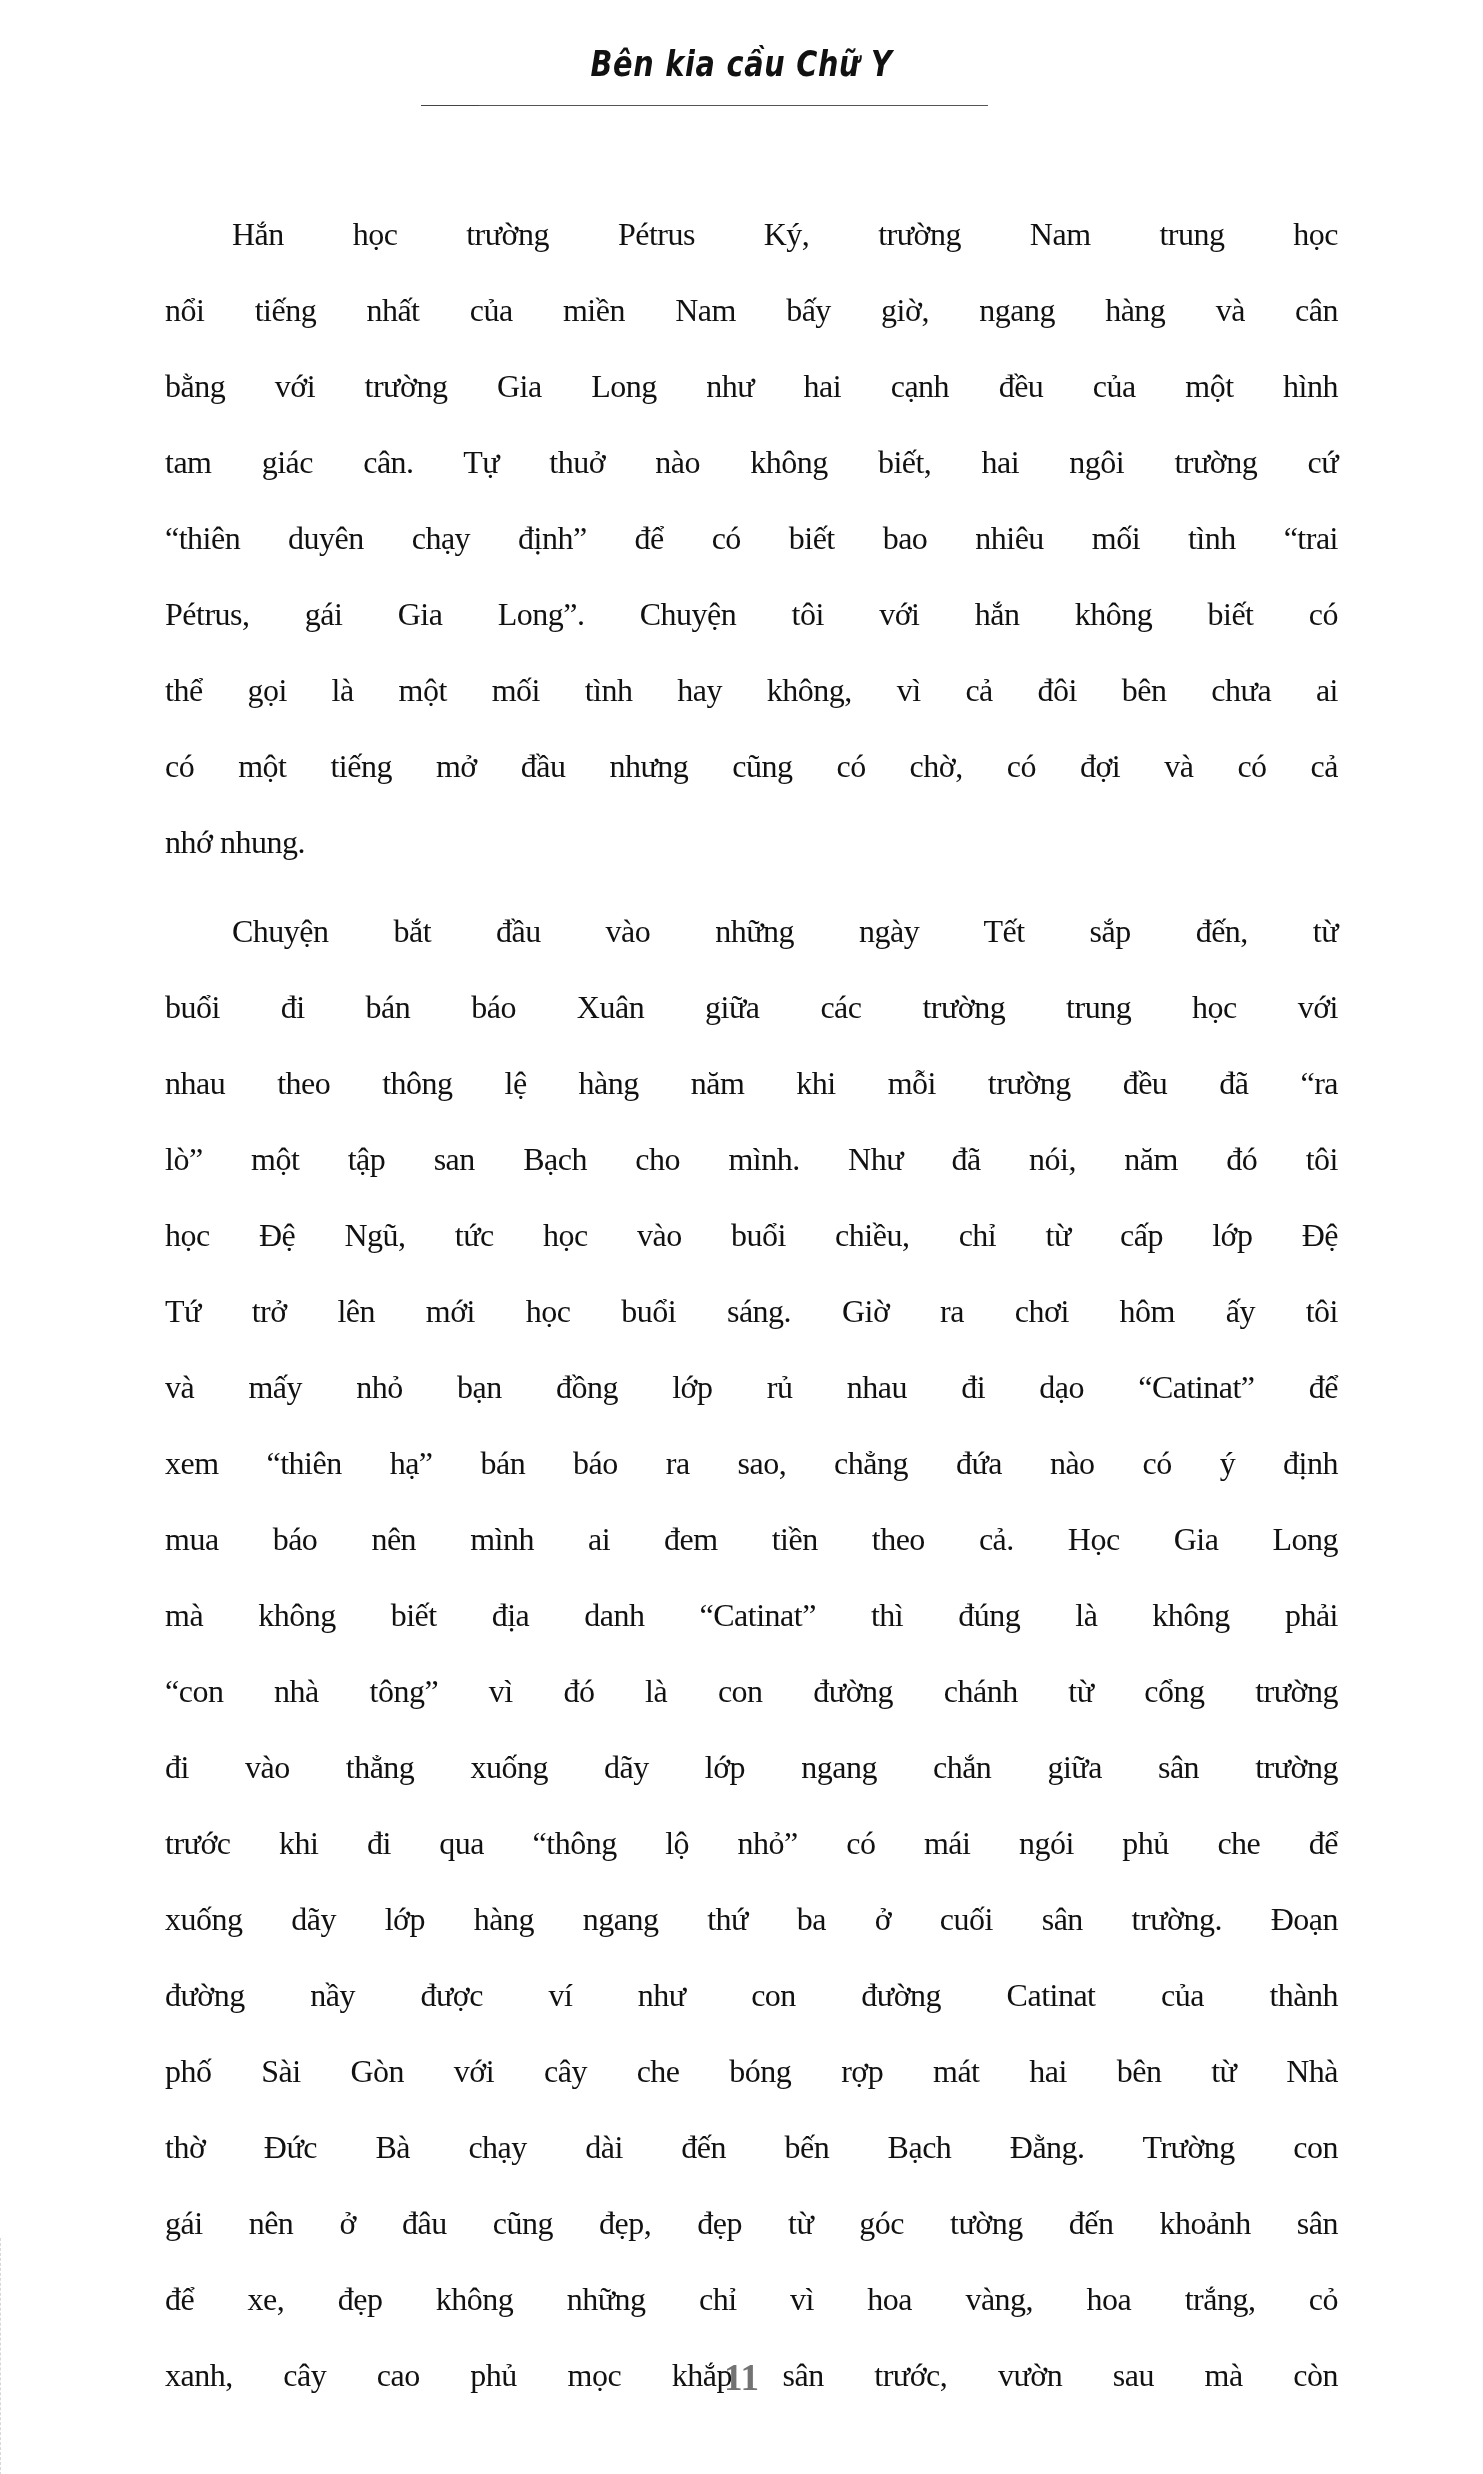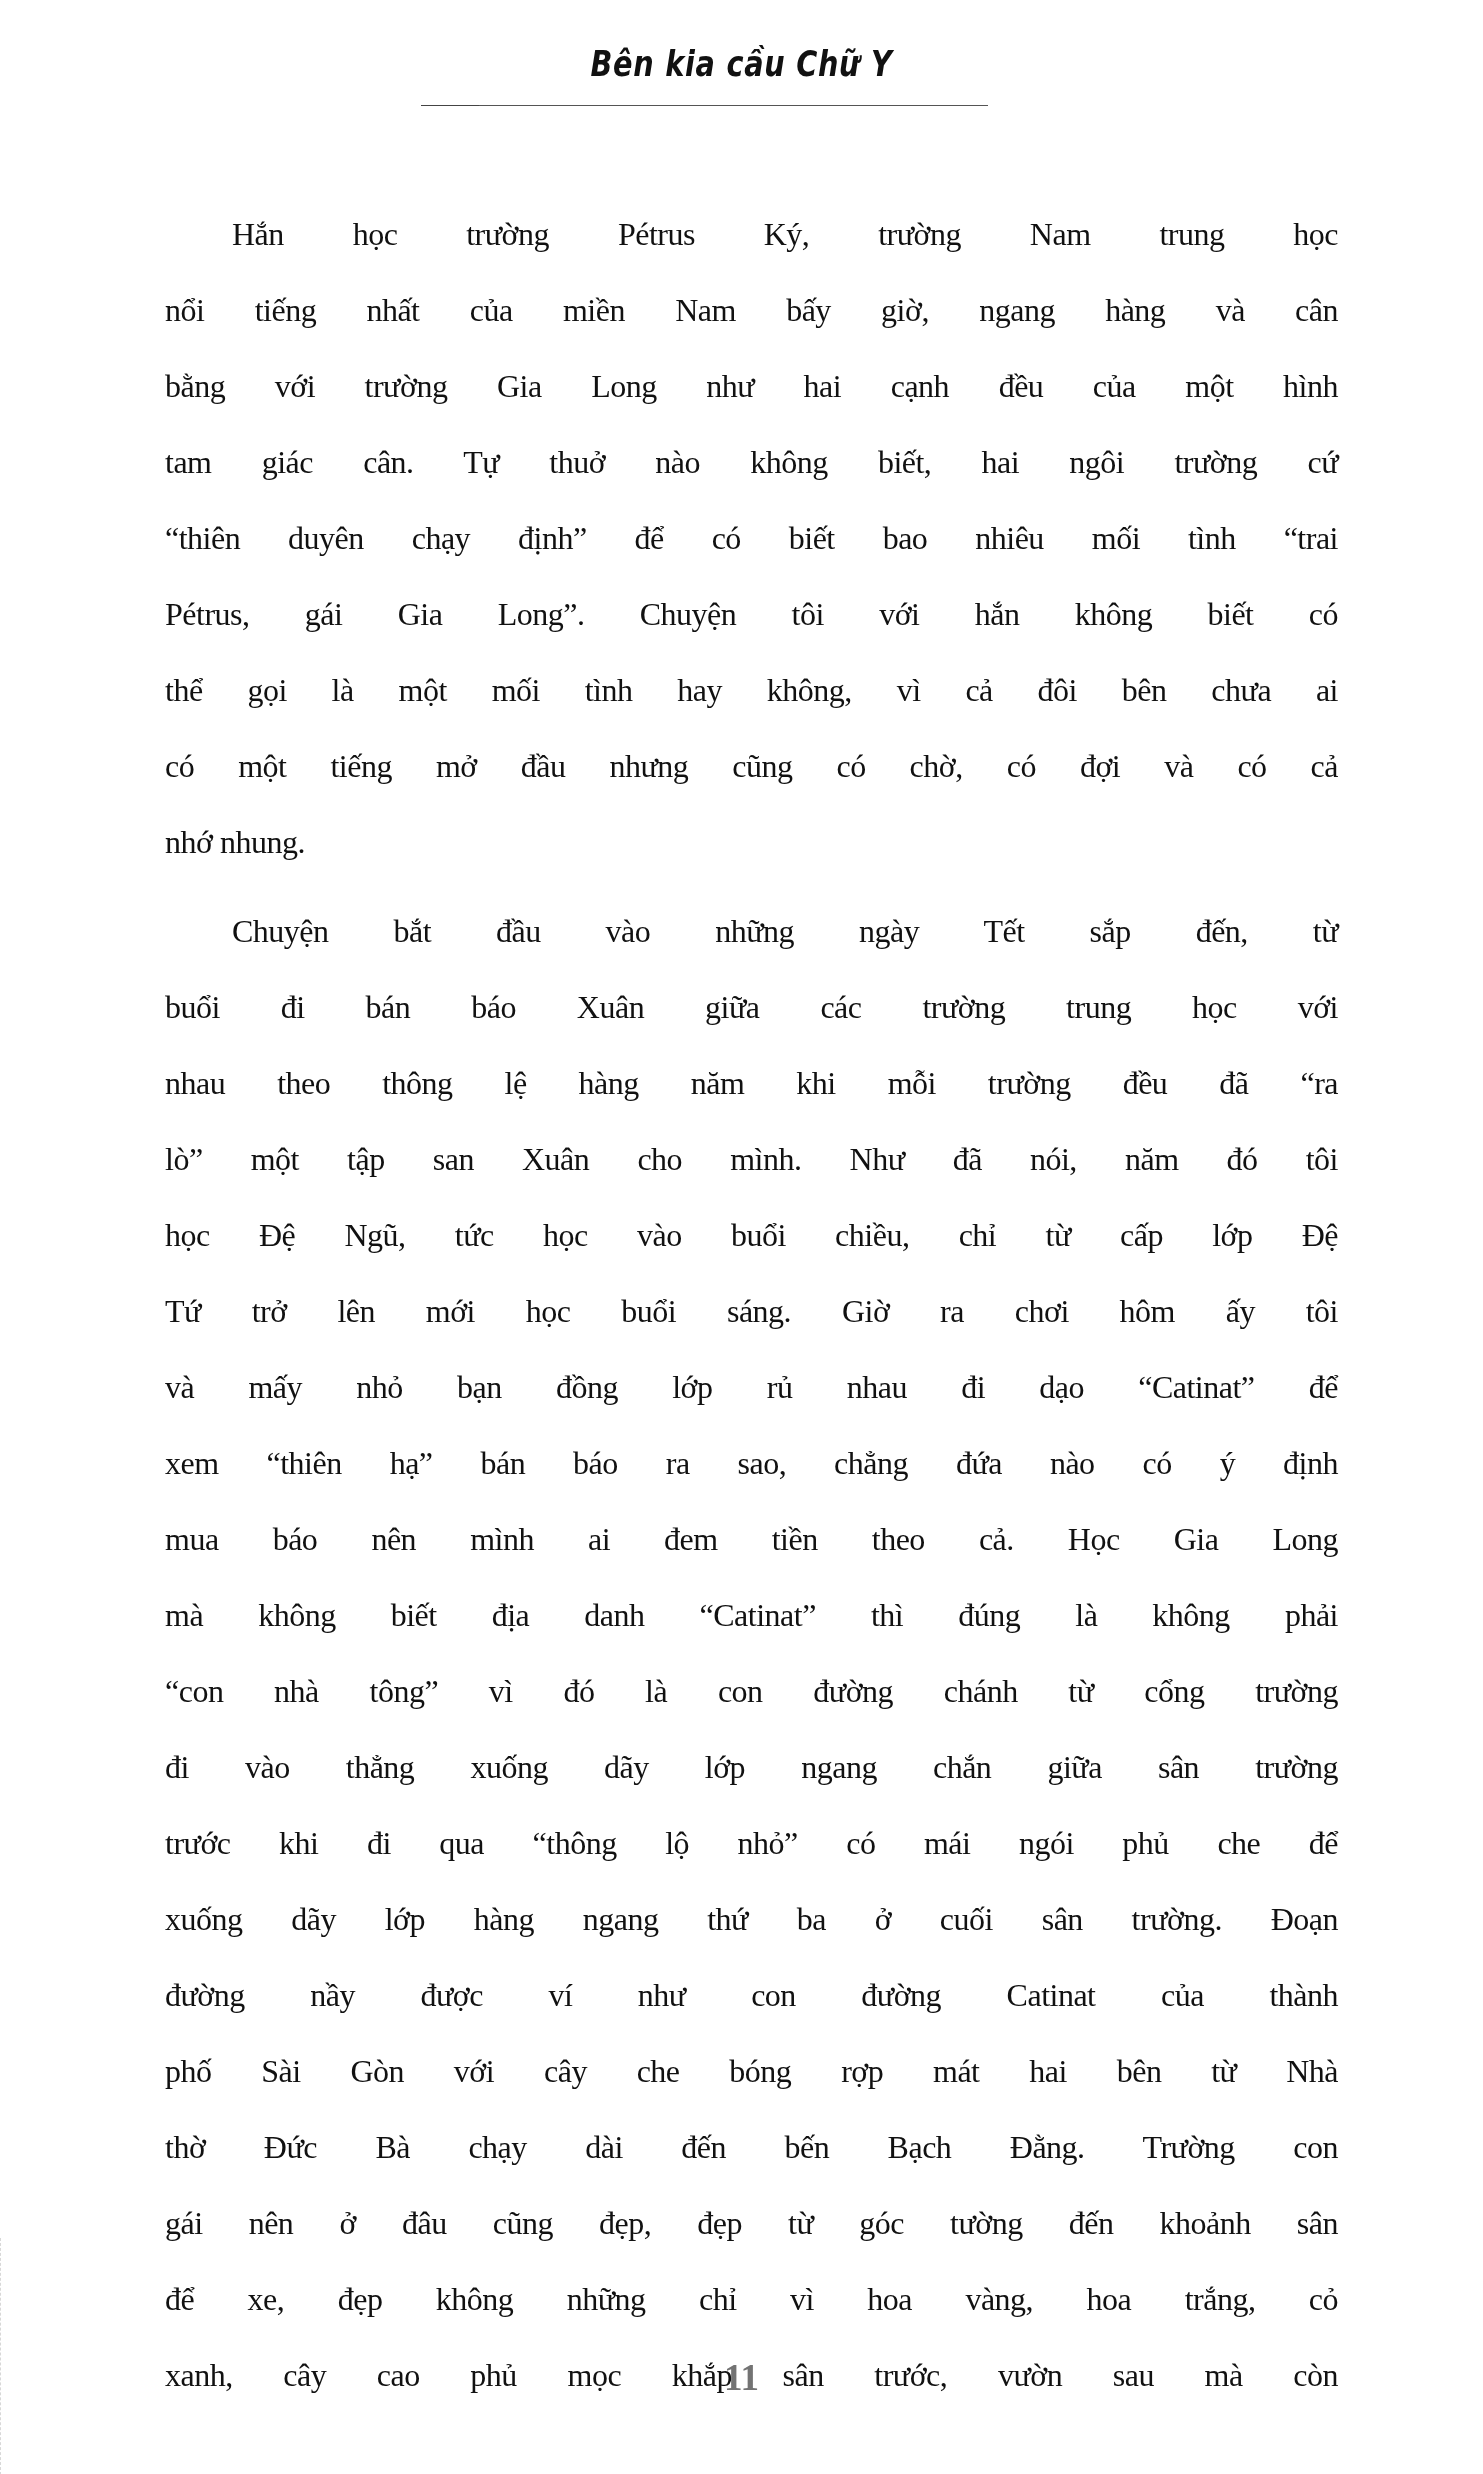--- a/index.html
+++ b/index.html
@@ -110,21 +110,21 @@
     <span class="line">thể gọi là một mối tình hay không, vì cả đôi bên chưa ai</span>
     <span class="line">có một tiếng mở đầu nhưng cũng có chờ, có đợi và có cả</span>
     <span class="line last">nhớ nhung.</span>
   </div>
   <div class="para-gap"></div>
 
   <div>
     <span class="line indent">Chuyện bắt đầu vào những ngày Tết sắp đến, từ</span>
     <span class="line">buổi đi bán báo Xuân giữa các trường trung học với</span>
     <span class="line">nhau theo thông lệ hàng năm khi mỗi trường đều đã “ra</span>
-    <span class="line">lò” một tập san Xuân cho mình. Như đã nói, năm đó tôi</span>
+    <span class="line">lò” một tập san Bạch cho mình. Như đã nói, năm đó tôi</span>
     <span class="line">học Đệ Ngũ, tức học vào buổi chiều, chỉ từ cấp lớp Đệ</span>
     <span class="line">Tứ trở lên mới học buổi sáng. Giờ ra chơi hôm ấy tôi</span>
     <span class="line">và mấy nhỏ bạn đồng lớp rủ nhau đi dạo “Catinat” để</span>
     <span class="line">xem “thiên hạ” bán báo ra sao, chẳng đứa nào có ý định</span>
     <span class="line">mua báo nên mình ai đem tiền theo cả. Học Gia Long</span>
     <span class="line">mà không biết địa danh “Catinat” thì đúng là không phải</span>
     <span class="line">“con nhà tông” vì đó là con đường chánh từ cổng trường</span>
     <span class="line">đi vào thẳng xuống dãy lớp ngang chắn giữa sân trường</span>
     <span class="line">trước khi đi qua “thông lộ nhỏ” có mái ngói phủ che để</span>
     <span class="line">xuống dãy lớp hàng ngang thứ ba ở cuối sân trường. Đoạn</span>

